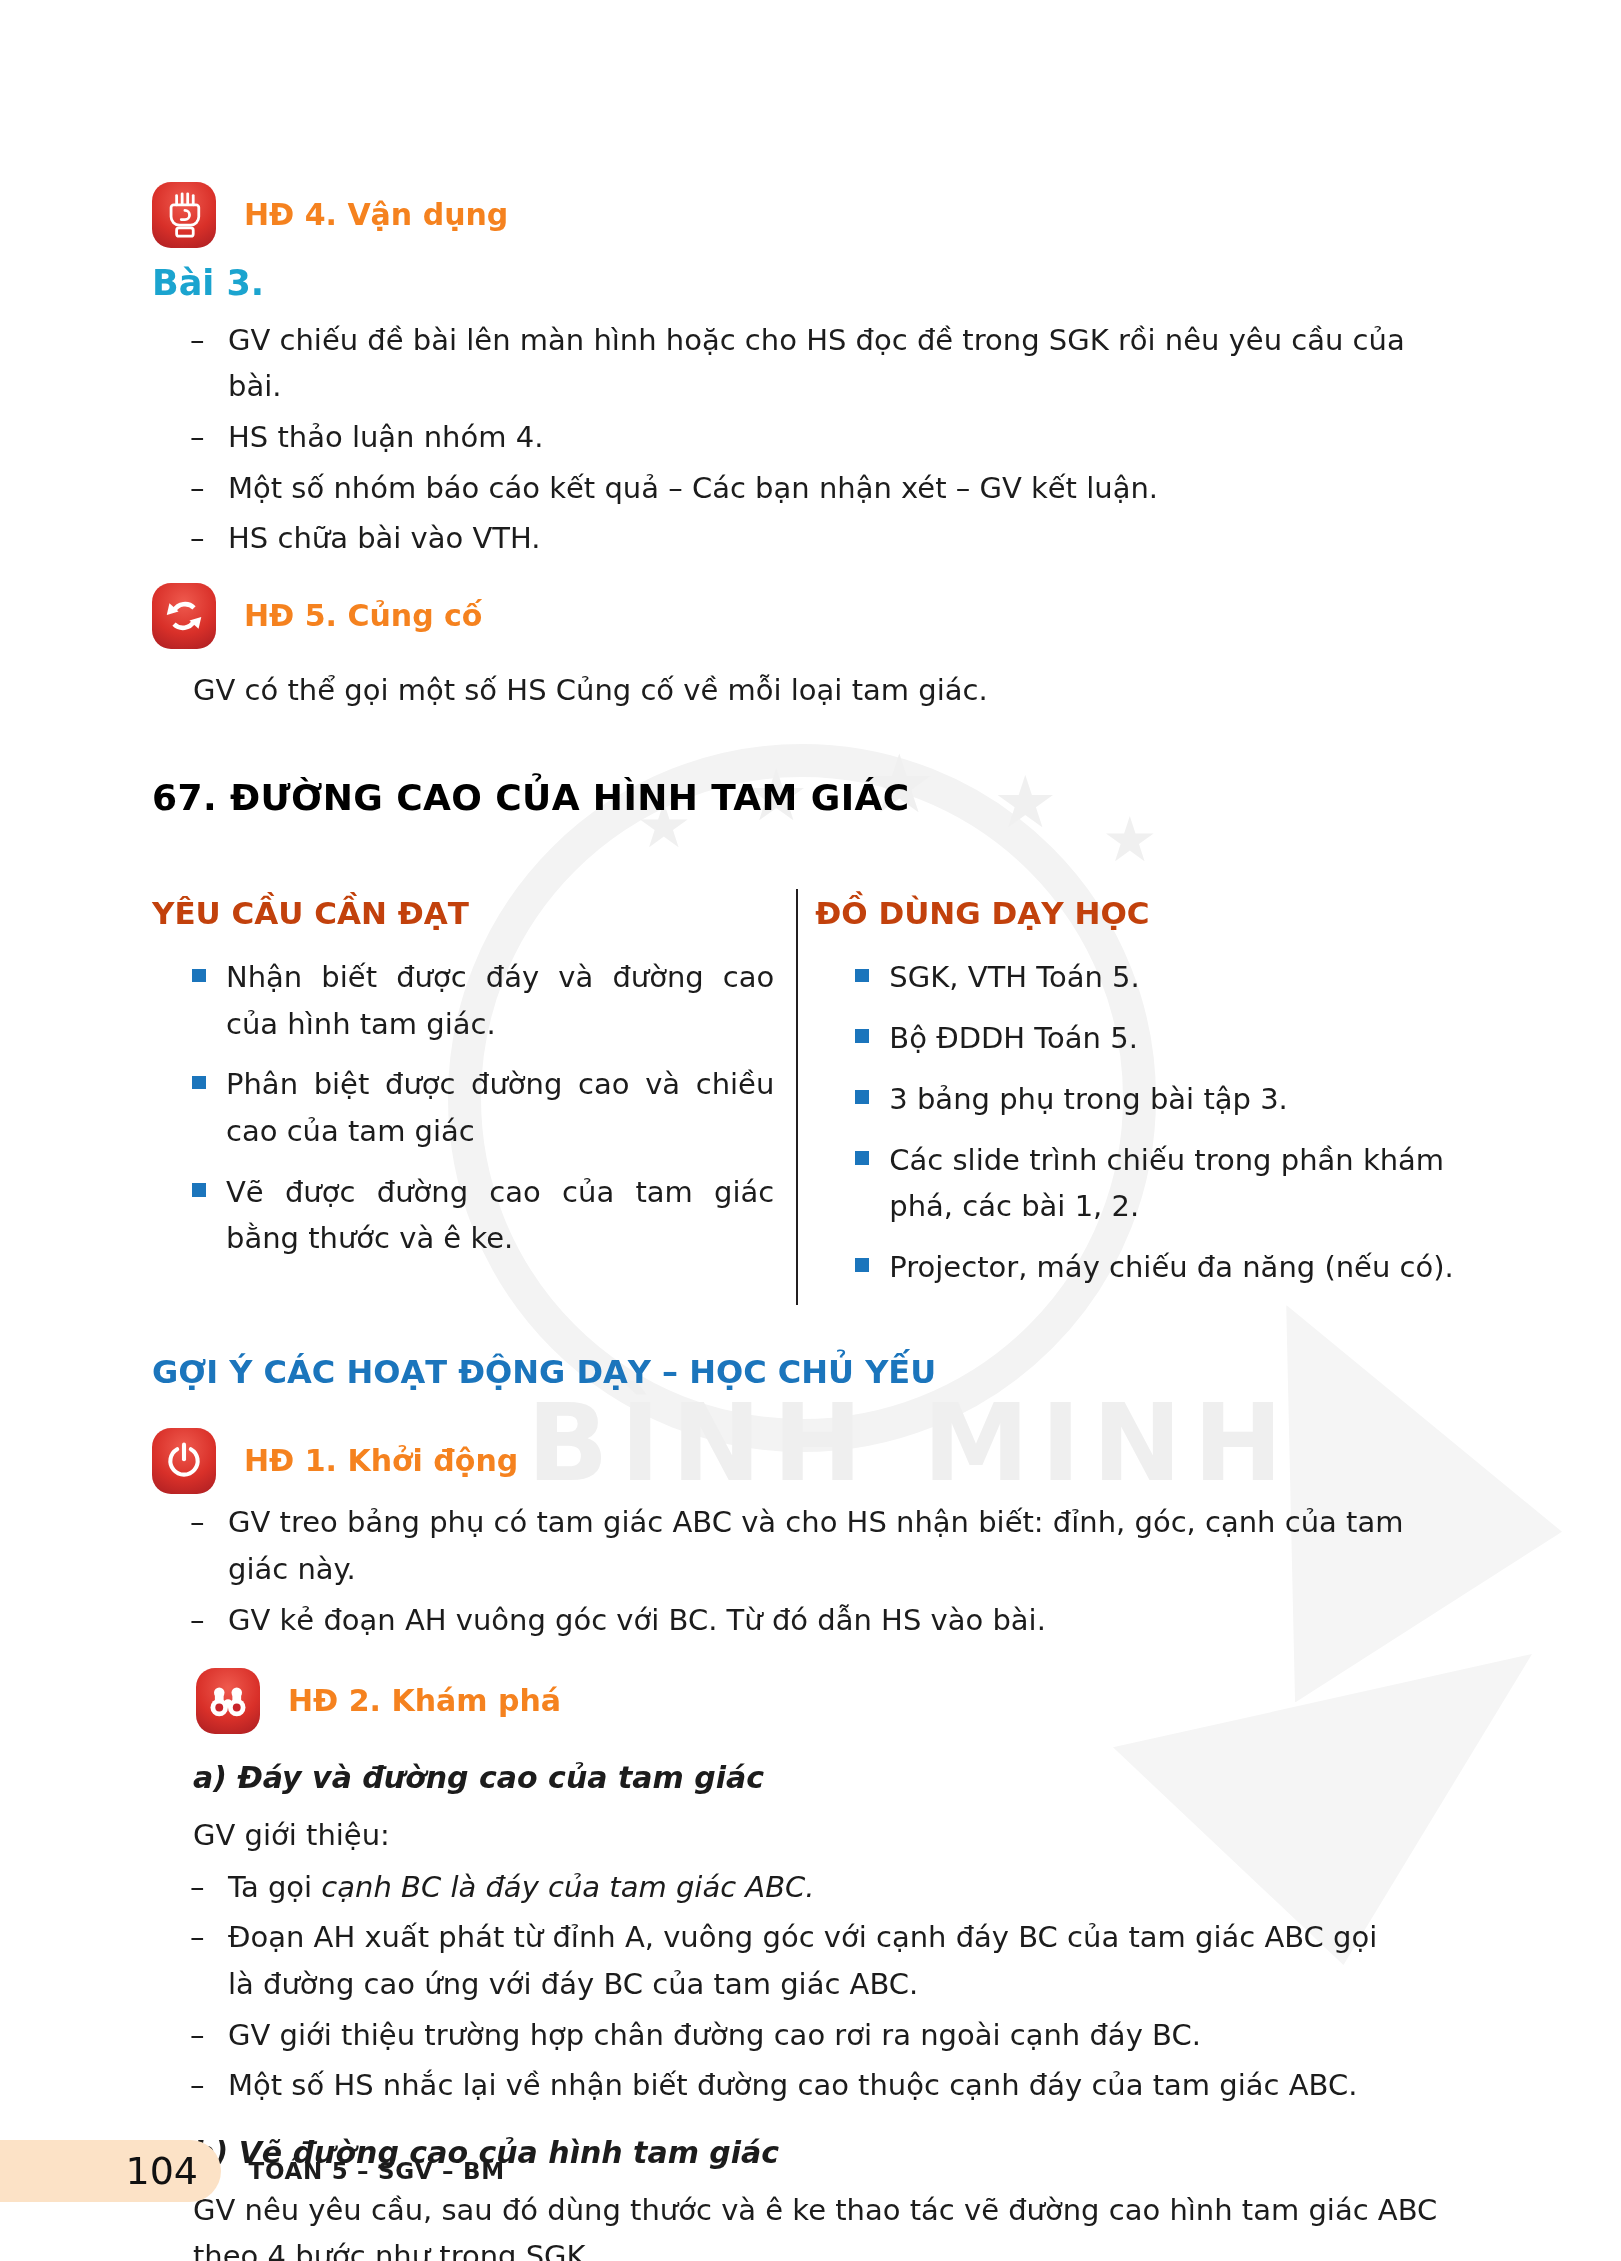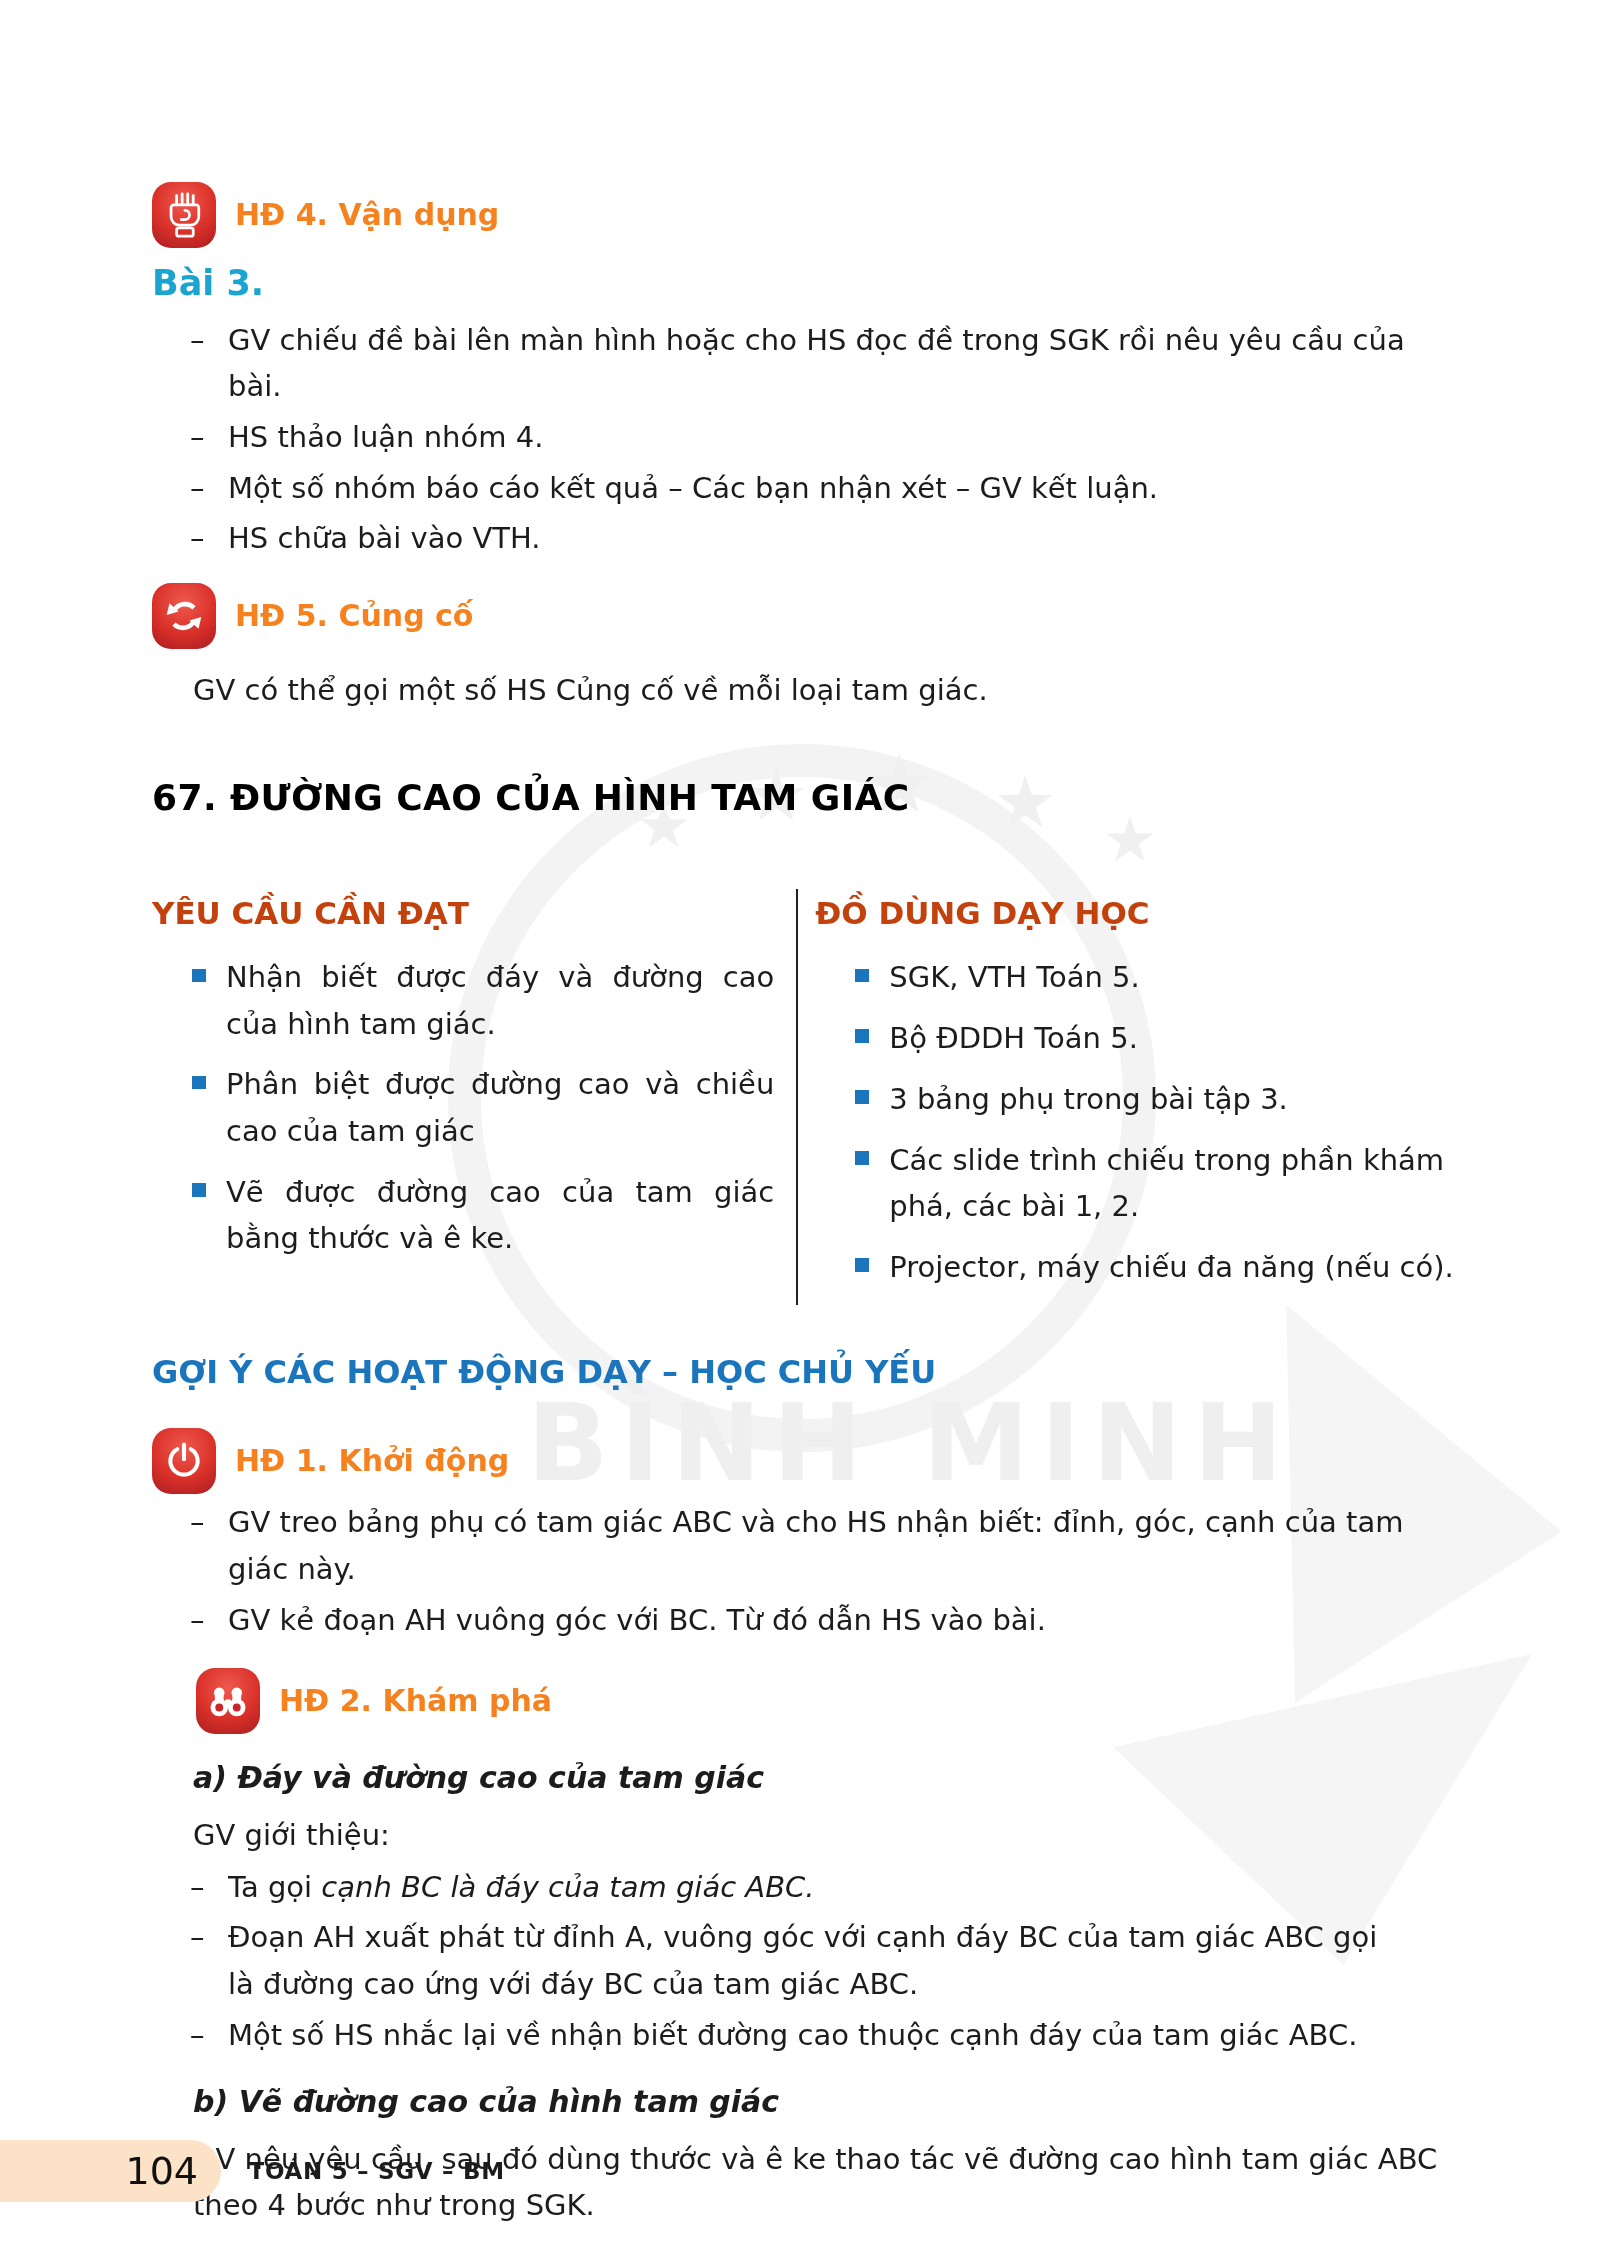--- a/index.html
+++ b/index.html
@@ -40,21 +40,21 @@
   }
   .wm-wing2 {
     left:1113px; top:1654px; width:419px; height:311px;
     background:#f5f5f5;
     clip-path:polygon(0 30%, 100% 0, 55% 100%);
   }
 
   
   .content { position:absolute; z-index:1; left:152px; top:0; width:1324px; }
 
-  .activity { display:flex; align-items:center; gap:19px; }
+  .activity { display:flex; align-items:center; gap:28px; }
   .badge {
     flex:0 0 auto;
     width:64px; height:66px; border-radius:19px;
     background:radial-gradient(circle at 50% 30%, #ef5a4e 0%, #d93029 55%, #a81d22 100%);
     display:flex; align-items:center; justify-content:center;
   }
   .activity-label { font-size:30px; font-weight:bold; color:#F5821F; }
 
   .mt-hd4 { margin-top:182px; }
   .bai-label { margin-top:7px; font-size:35px; font-weight:bold; color:#1BA4CF; }
@@ -272,20 +272,21 @@
       <div class="dash-item">
         <span class="dash">–</span>
         <span>Ta gọi </span><span class="it">cạnh BC là đáy của tam giác ABC.</span>
       </div>
       <div class="dash-item">
         <span class="dash">–</span>
         <span>Đoạn AH xuất phát từ đỉnh A, vuông góc với cạnh đáy BC của tam giác ABC gọi là đường cao ứng với đáy BC của tam giác ABC.</span>
       </div>
       <div class="dash-item">
         <span class="dash">–</span>
+        <span>GV giới thiệu trường hợp chân đường cao rơi ra ngoài cạnh đáy BC.</span>
       </div>
       <div class="dash-item">
         <span class="dash">–</span>
         <span>Một số HS nhắc lại về nhận biết đường cao thuộc cạnh đáy của tam giác ABC.</span>
       </div>
     </div>
 
     <h3 class="sub-heading">b) Vẽ đường cao của hình tam giác</h3>
     <p class="intro">GV nêu yêu cầu, sau đó dùng thước và ê ke thao tác vẽ đường cao hình tam giác ABC theo 4 bước như trong SGK.</p>
 

